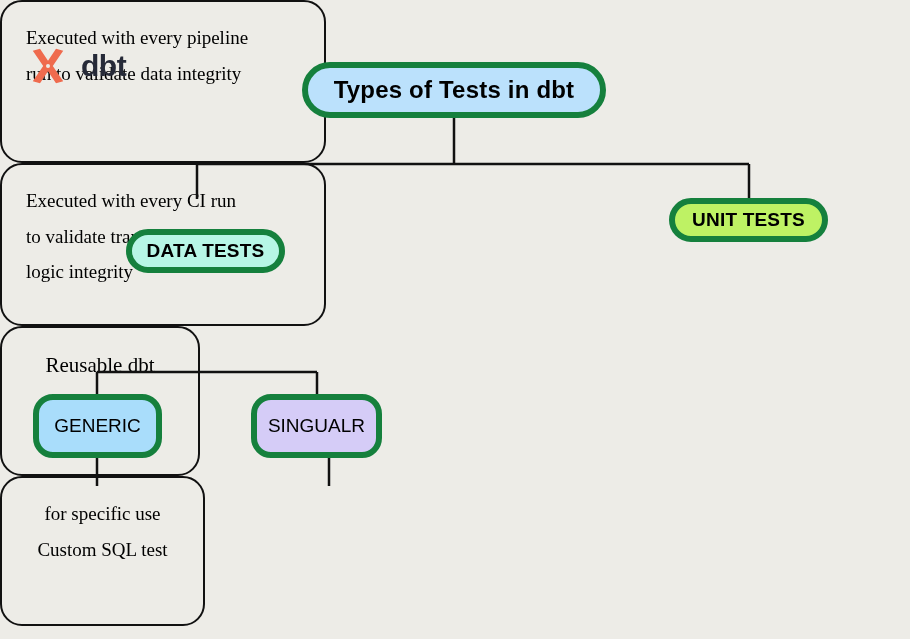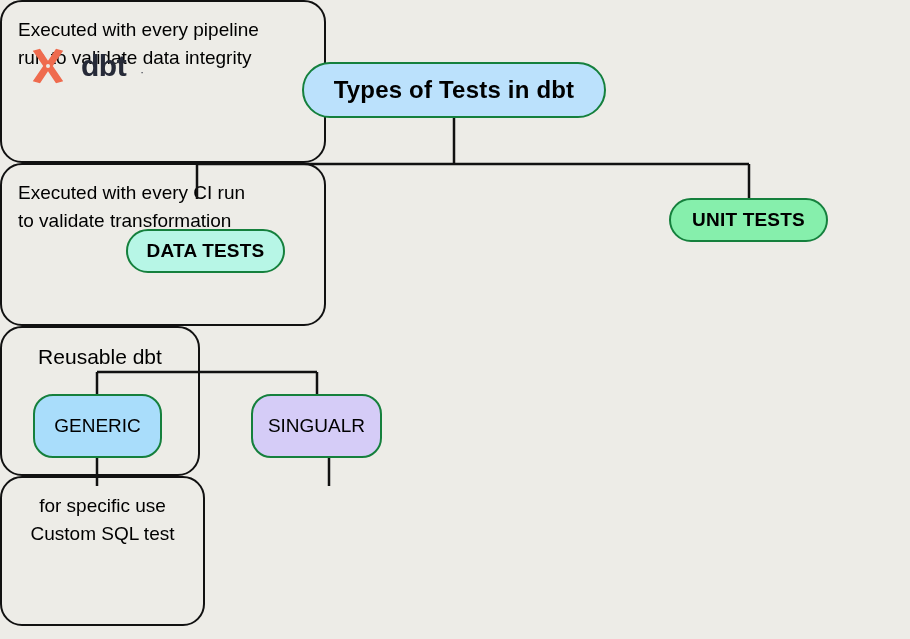--- a/index.html
+++ b/index.html
@@ -50,21 +50,21 @@
     position: absolute;
     left: 0; top: 0;
     width: 910px; height: 639px;
     pointer-events: none;
   }
 
   
   .node {
     position: absolute;
     box-sizing: border-box;
-    border: 2px solid #15803d;
+    border: 6px solid #15803d;
     display: flex;
     align-items: center;
     justify-content: center;
     color: #000;
   }
   .pill {
     border-radius: 999px;
     font-weight: bold;
     letter-spacing: 0.2px;
   }
@@ -80,41 +80,41 @@
     padding: 14px 16px;
     align-items: flex-start;
     justify-content: flex-start;
     text-align: left;
   }
   .desc-center {
     align-items: center;
     justify-content: center;
     text-align: center;
   }
-  .desc p { margin: 0; }
+  .desc p { margin: 8px; font-family: Liberation Serif, serif; }
 
   
   #title-node {
     left: 302px; top: 62px;
     width: 304px; height: 56px;
     background: #bbe1fc;
     font-size: 24px;
   }
   #data-tests-node {
     left: 126px; top: 198px;
     width: 159px; height: 44px;
     background: #b7f6e6;
     font-size: 19px;
     z-index: 3;
     margin-top: 31px;
   }
   #unit-tests-node {
     left: 669px; top: 198px;
     width: 159px; height: 44px;
-    background: #86efac;
+    background: #bef264;
     font-size: 19px;
     z-index: 3;
   }
   #data-tests-desc {
     left: 60px; top: 241px;
     width: 290px; height: 131px;
     z-index: 2;
   }
   #unit-tests-desc {
     left: 603px; top: 241px;
@@ -196,20 +196,21 @@
     </div>
   </div>
 
   <div class="node pill" id="unit-tests-node">
     <span>UNIT TESTS</span>
   </div>
   <div class="desc" id="unit-tests-desc">
     <div>
       <p>Executed with every CI run</p>
       <p>to validate transformation</p>
+      <p>logic integrity</p>
     </div>
   </div>
 
   <div class="node rounded" id="generic-node">
     <span>GENERIC</span>
   </div>
   <div class="desc desc-center" id="generic-desc">
     <div>
       <p>Reusable dbt</p>
     </div>

